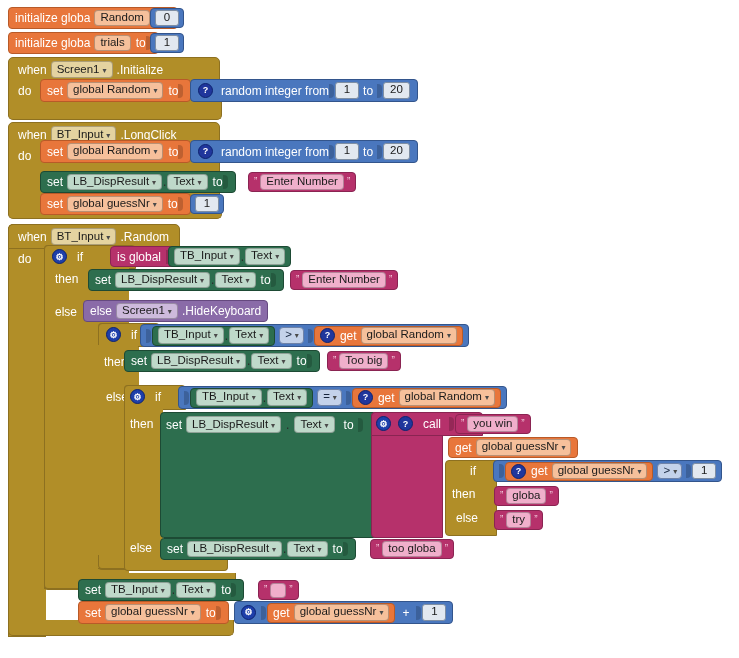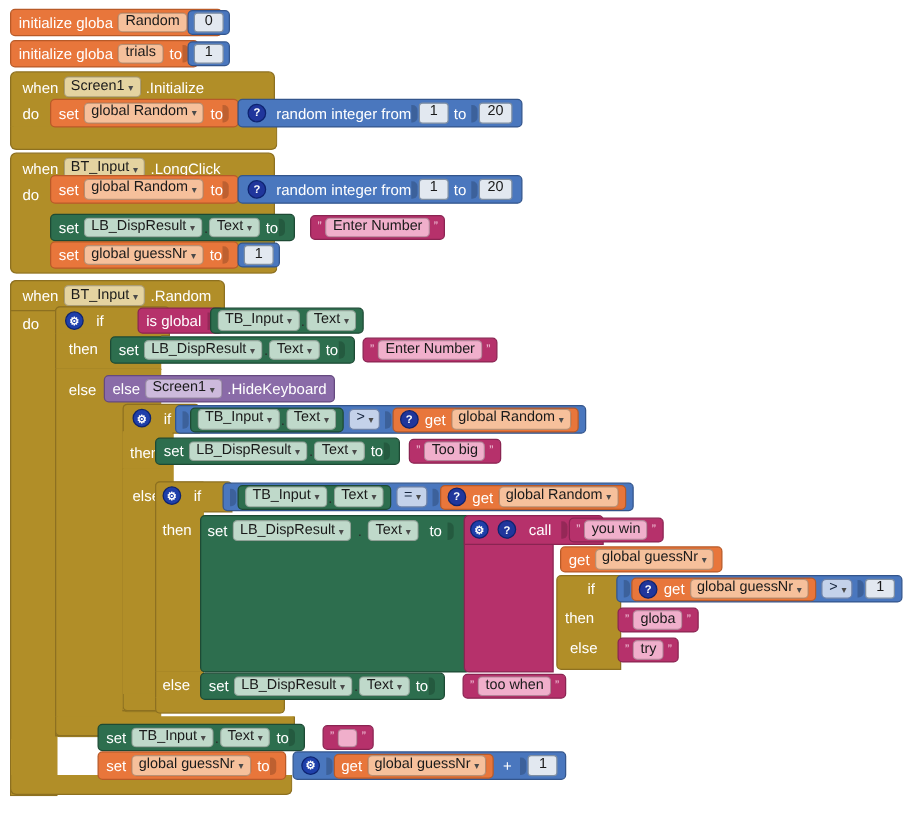--- a/index.html
+++ b/index.html
@@ -432,21 +432,21 @@
     <span class="dot">.</span>
     <span class="chip chip-set">
       <span>Text</span>
         <span class="caret">▾</span>
     </span>
     <span class="lbl" style="margin-left:5px;">to</span>
     <span class="plug"></span>
   </div>
   <div class="blk c-text" style="left:370px;top:539px;height:20px;padding:0 5px;">
     <span class="quote">”</span>
-    <span class="chip chip-text" style="margin:0 3px;">too when</span>
+    <span class="chip chip-text" style="margin:0 3px;">too globa</span>
     <span class="quote">”</span>
   </div>
 
   <div class="blk c-set" style="left:78px;top:579px;height:22px;padding:0 6px;">
     <span class="lbl">set</span>
     <span class="chip chip-set" style="margin-left:4px;">
       <span>TB_Input</span>
         <span class="caret">▾</span>
     </span>
     <span class="dot">.</span>

